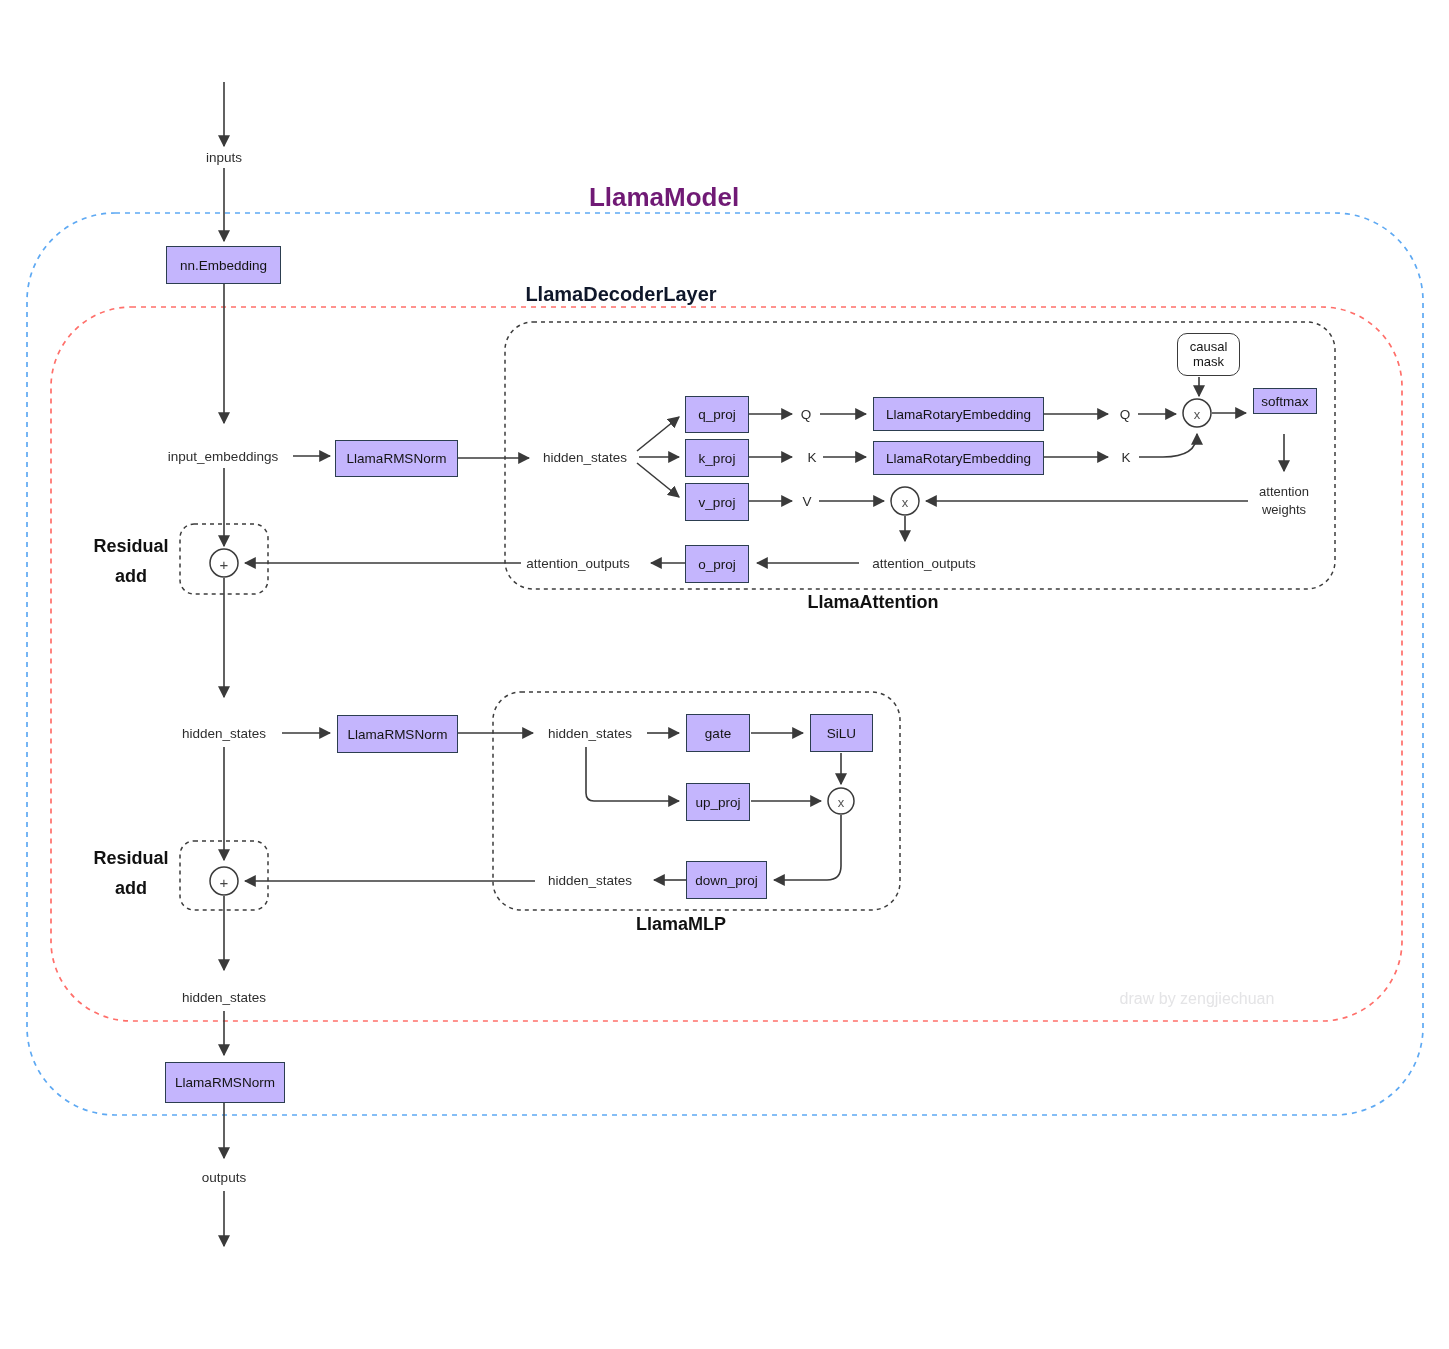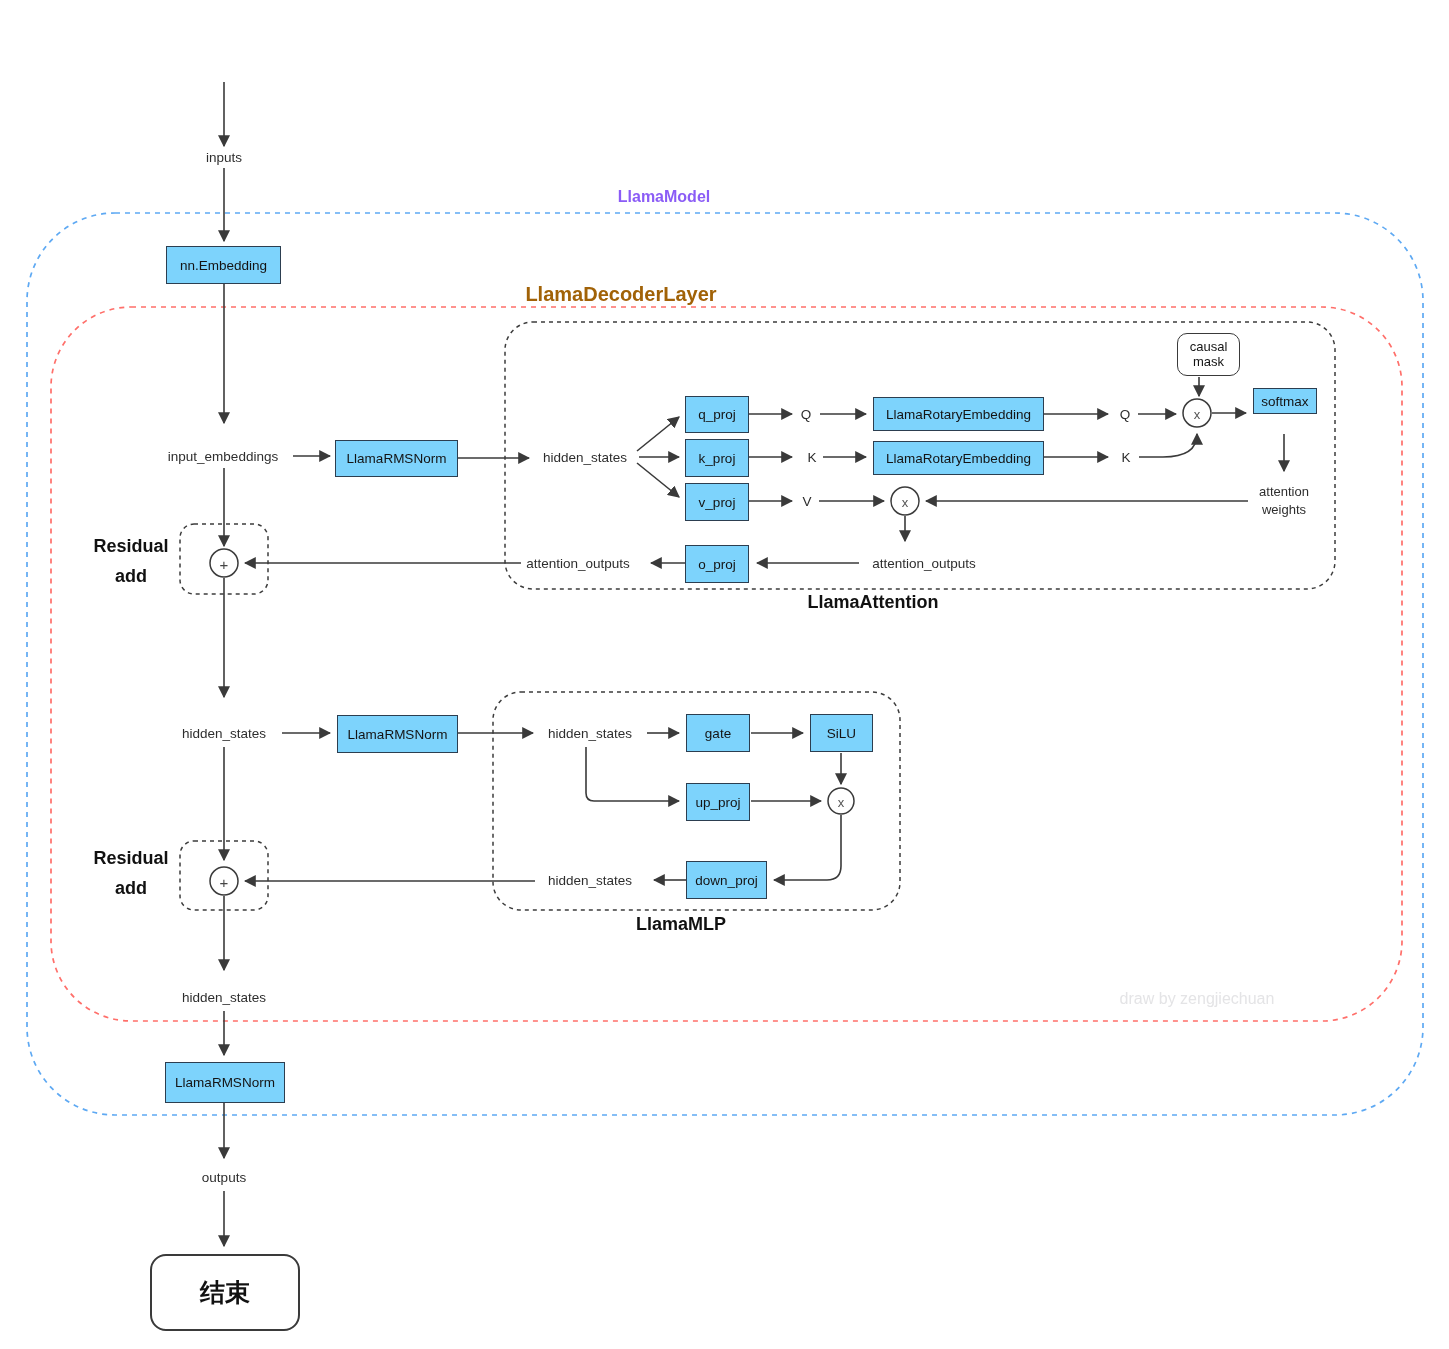--- a/index.html
+++ b/index.html
@@ -1,28 +1,28 @@
 <!DOCTYPE html>
 <html><head>
 <meta charset="utf-8">
 <style>
   html,body{margin:0;padding:0;background:#ffffff;}
   .canvas{position:relative;width:1449px;height:1349px;background:#fff;overflow:hidden;
           font-family:"Liberation Sans", sans-serif;}
   .canvas svg{position:absolute;left:0;top:0;}
   .node{position:absolute;box-sizing:border-box;display:flex;align-items:center;justify-content:center;
-        background:#7dd3fc;border:1.5px solid #2c3e50;font-size:13.5px;color:#141414;text-align:center;}
+        background:#c4b5fd;border:1.5px solid #2c3e50;font-size:13.5px;color:#141414;text-align:center;}
   .term{position:absolute;box-sizing:border-box;display:flex;align-items:center;justify-content:center;
         background:#fff;border:2px solid #3a3a3a;border-radius:16px;font-size:25px;font-weight:600;color:#111;}
   .plainbox{position:absolute;box-sizing:border-box;display:flex;flex-direction:column;align-items:center;justify-content:center;
         background:#fff;border:1.5px solid #3a3a3a;border-radius:10px;font-size:13px;line-height:1.15;color:#141414;margin-left:9px;}
   .lbl{position:absolute;transform:translate(-50%,-50%);white-space:nowrap;font-size:13.5px;color:#2e2e2e;text-align:center;}
   .lbl span{display:block;}
-  .title-model{font-size:16px;font-weight:bold;color:#8b5cf6;}
-  .title-decoder{font-size:20px;font-weight:bold;color:#a16207;}
+  .title-model{font-size:26px;font-weight:bold;color:#701a75;}
+  .title-decoder{font-size:20px;font-weight:bold;color:#0f172a;}
   .title-section{font-size:18px;font-weight:bold;color:#111;}
   .residual{font-size:18px;font-weight:bold;color:#111;line-height:30px;}
   .two-line{font-size:13px;line-height:18px;}
   .watermark{font-size:16px;color:#e4e4e6;}
 </style>
 </head>
 <body>
 
 <div class="canvas">
 
@@ -101,21 +101,20 @@
     <g>
       <circle cx="224" cy="563" r="14" fill="#fff" stroke="#3a3a3a" stroke-width="1.5"></circle>
       <text x="224" y="564" text-anchor="middle" dominant-baseline="central" font-size="15" fill="#444">+</text>
     </g>
     <g>
       <circle cx="224" cy="881" r="14" fill="#fff" stroke="#3a3a3a" stroke-width="1.5"></circle>
       <text x="224" y="882" text-anchor="middle" dominant-baseline="central" font-size="15" fill="#444">+</text>
     </g>
   </svg>
 
-  <div class="term" style="left:150px;top:1254px;width:150px;height:77px">结束</div>
 
   <div class="node" style="left:166px;top:246px;width:115px;height:38px">nn.Embedding</div>
   <div class="node" style="left:335px;top:440px;width:123px;height:37px">LlamaRMSNorm</div>
   <div class="node" style="left:685px;top:396px;width:64px;height:37px">q_proj</div>
   <div class="node" style="left:685px;top:439px;width:64px;height:38px">k_proj</div>
   <div class="node" style="left:685px;top:483px;width:64px;height:38px">v_proj</div>
   <div class="node" style="left:873px;top:397px;width:171px;height:34px">LlamaRotaryEmbedding</div>
   <div class="node" style="left:873px;top:441px;width:171px;height:34px">LlamaRotaryEmbedding</div>
   <div class="node" style="left:1253px;top:388px;width:64px;height:26px">softmax</div>
   <div class="node" style="left:685px;top:545px;width:64px;height:38px">o_proj</div>

